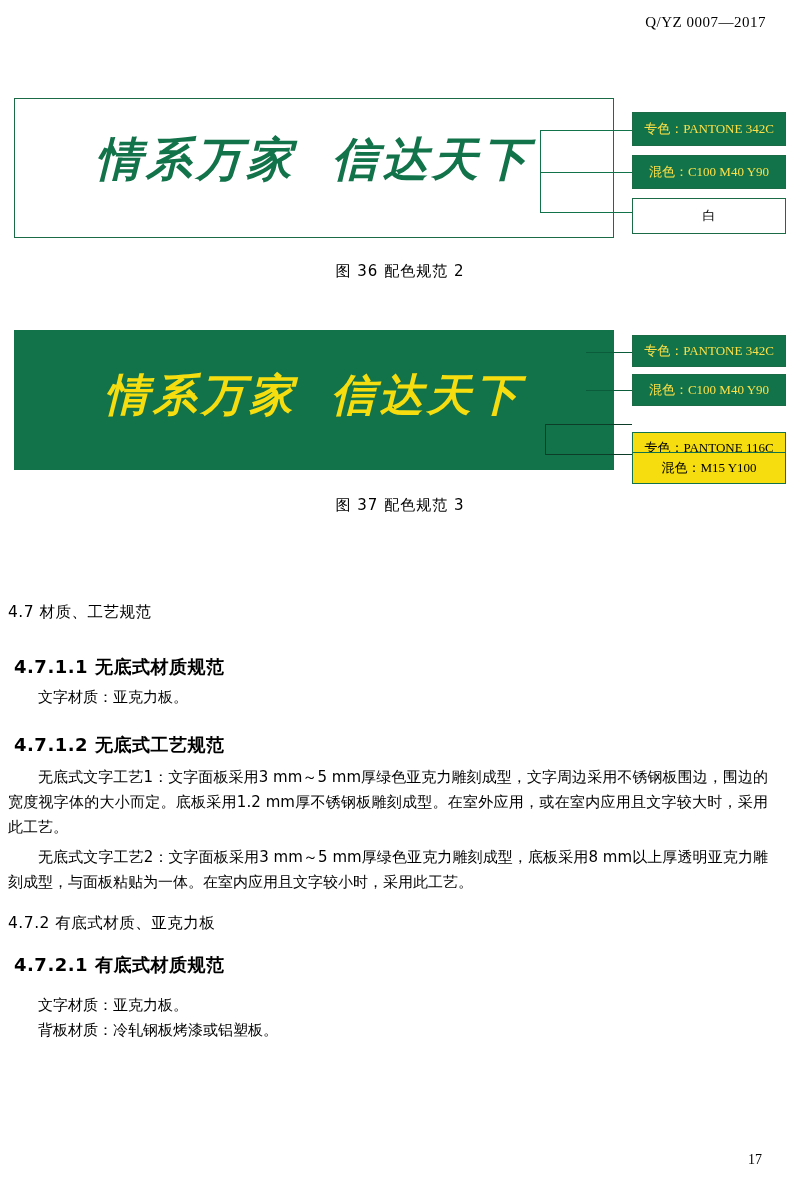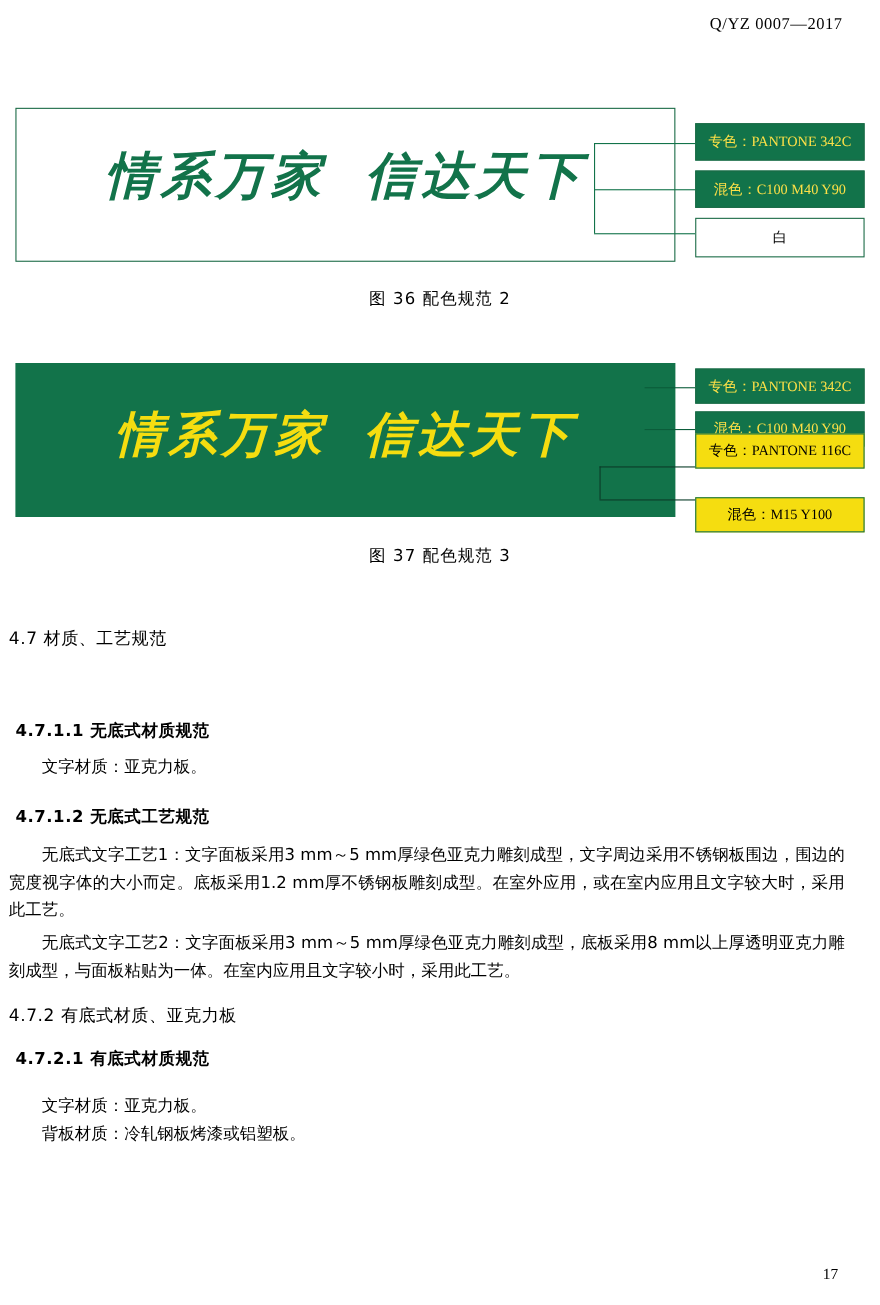--- a/index.html
+++ b/index.html
@@ -145,21 +145,21 @@
     font-family: "DejaVu Sans", sans-serif;
     font-size: 15.5px;
     font-weight: normal;
     letter-spacing: 0.5px;
     white-space: nowrap;
   }
   .sec-h2 {
     position: absolute;
     left: 14px;
     font-family: "DejaVu Sans", sans-serif;
-    font-size: 15px;
+    font-size: 18px;
     font-weight: bold;
     letter-spacing: 0.5px;
     white-space: nowrap;
   }
   .para {
     position: absolute;
     left: 8px;
     width: 760px;
     font-family: "DejaVu Sans", sans-serif;
     font-size: 15px;
@@ -199,26 +199,26 @@
   </div>
 
   <div class="leader h" style="left:586px; top:352px; width:46px; background:#0b5c3a;"></div>
   <div class="leader h" style="left:586px; top:390px; width:46px; background:#0b5c3a;"></div>
   <div class="leader h" style="left:545px; top:424px; width:87px; background:#0b3d28;"></div>
   <div class="leader v" style="left:545px; top:424px; height:30px; background:#0b3d28;"></div>
   <div class="leader h" style="left:545px; top:454px; width:87px; background:#0b3d28;"></div>
 
   <div class="cbox green" style="left:632px; top:335px; width:154px; height:32px;">专色：PANTONE 342C</div>
   <div class="cbox green" style="left:632px; top:374px; width:154px; height:32px;">混色：C100 M40 Y90</div>
-  <div class="cbox yellow" style="left:632px; top:394px; width:154px; height:32px;">专色：PANTONE 116C</div>
+  <div class="cbox yellow" style="left:632px; top:432px; width:154px; height:32px;">专色：PANTONE 116C</div>
   <div class="cbox yellow" style="left:632px; top:452px; width:154px; height:32px;">混色：M15 Y100</div>
 
   <div class="caption" style="top:496px;">图 37    配色规范 3</div>
 
-  <div class="sec-h1" style="top:570px;">4.7   材质、工艺规范</div>
+  <div class="sec-h1" style="top:602px;">4.7   材质、工艺规范</div>
   <div class="sec-h2" style="top:655px;">4.7.1.1   无底式材质规范</div>
   <div class="para" style="top:685px;">文字材质：亚克力板。</div>
   <div class="sec-h2" style="top:733px;">4.7.1.2   无底式工艺规范</div>
   <div class="para" style="top:765px;">无底式文字工艺1：文字面板采用3 mm～5 mm厚绿色亚克力雕刻成型，文字周边采用不锈钢板围边，围边的宽度视字体的大小而定。底板采用1.2 mm厚不锈钢板雕刻成型。在室外应用，或在室内应用且文字较大时，采用此工艺。</div>
   <div class="para" style="top:845px;">无底式文字工艺2：文字面板采用3 mm～5 mm厚绿色亚克力雕刻成型，底板采用8 mm以上厚透明亚克力雕刻成型，与面板粘贴为一体。在室内应用且文字较小时，采用此工艺。</div>
   <div class="sec-h1" style="top:913px;">4.7.2   有底式材质、亚克力板</div>
   <div class="sec-h2" style="top:953px;">4.7.2.1   有底式材质规范</div>
   <div class="para" style="top:993px;">文字材质：亚克力板。</div>
   <div class="para" style="top:1018px;">背板材质：冷轧钢板烤漆或铝塑板。</div>
 

